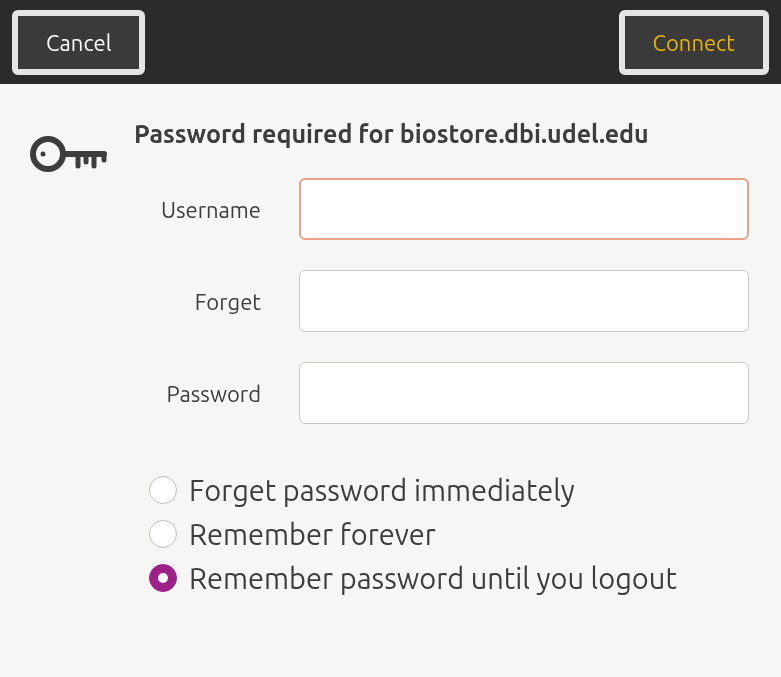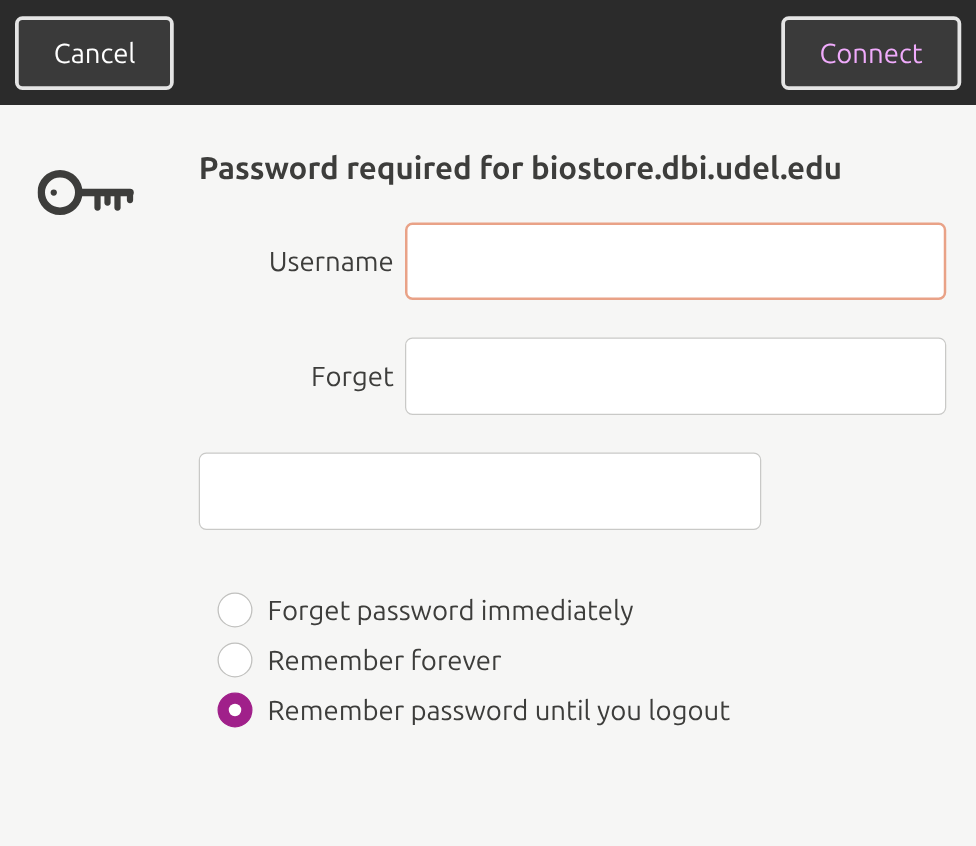--- a/index.html
+++ b/index.html
@@ -17,59 +17,58 @@
     .headerbar {
       background: #2b2b2b;
       height: 84px;
       display: flex;
       align-items: center;
       justify-content: space-between;
       padding: 0 12px;
     }
     .headerbar button {
       background: #3a3a3a;
-      border: 3px solid #e5e5e5;
+      border: 6px solid #e5e5e5;
       border-radius: 6px;
       color: #ffffff;
       font-size: 22px;
       padding: 14px 28px;
       cursor: pointer;
       font-family: inherit;
     }
     .headerbar button.connect {
-      color: #f0abfc;
+      color: #eab308;
     }
     .content {
       display: flex;
       padding: 36px 24px 24px 24px;
     }
     .icon-col {
       width: 110px;
       padding-top: 6px;
       padding-left: 6px;
     }
     .main-col {
       flex: 1;
-      margin-left: 25px;
     }
     .dialog-title {
       font-size: 25px;
       font-weight: bold;
       color: #3d3d3b;
       margin-bottom: 30px;
     }
     .form-row {
       display: flex;
       align-items: center;
       margin-bottom: 30px;
     }
     .form-label {
       width: 165px;
       text-align: right;
-      padding-right: 9px;
+      padding-right: 38px;
       font-size: 22px;
       color: #3d3d3b;
     }
     .form-input {
       flex: 1;
       max-width: 450px;
       height: 62px;
       border: 1px solid #c9c9c7;
       border-radius: 6px;
       background: #ffffff;
@@ -108,21 +107,21 @@
       border-color: #a0208a;
     }
     .radio-circle.selected::after {
       content: '';
       width: 10px;
       height: 10px;
       background: #ffffff;
       border-radius: 50%;
     }
     .radio-label {
-      font-size: 22px;
+      font-size: 29px;
       color: #3d3d3b;
     }
   </style>
 </head>
 <body>
 
 <div class="headerbar">
   <button>Cancel</button>
   <button class="connect">Connect</button>
 </div>
@@ -149,20 +148,21 @@
       <div class="form-label">Username</div>
       <input type="text" class="form-input focused" value="" style="">
     </div>
 
     <div class="form-row">
       <div class="form-label">Forget</div>
       <input type="text" class="form-input" value="" style="">
     </div>
 
     <div class="form-row">
+      <div class="form-label">Password</div>
       <input type="password" class="form-input" value="" style="">
     </div>
 
     <div class="radio-group">
       <div class="radio-row">
         <div class="radio-circle"></div>
         <div class="radio-label">Forget password immediately</div>
       </div>
       <div class="radio-row">
         <div class="radio-circle"></div>

